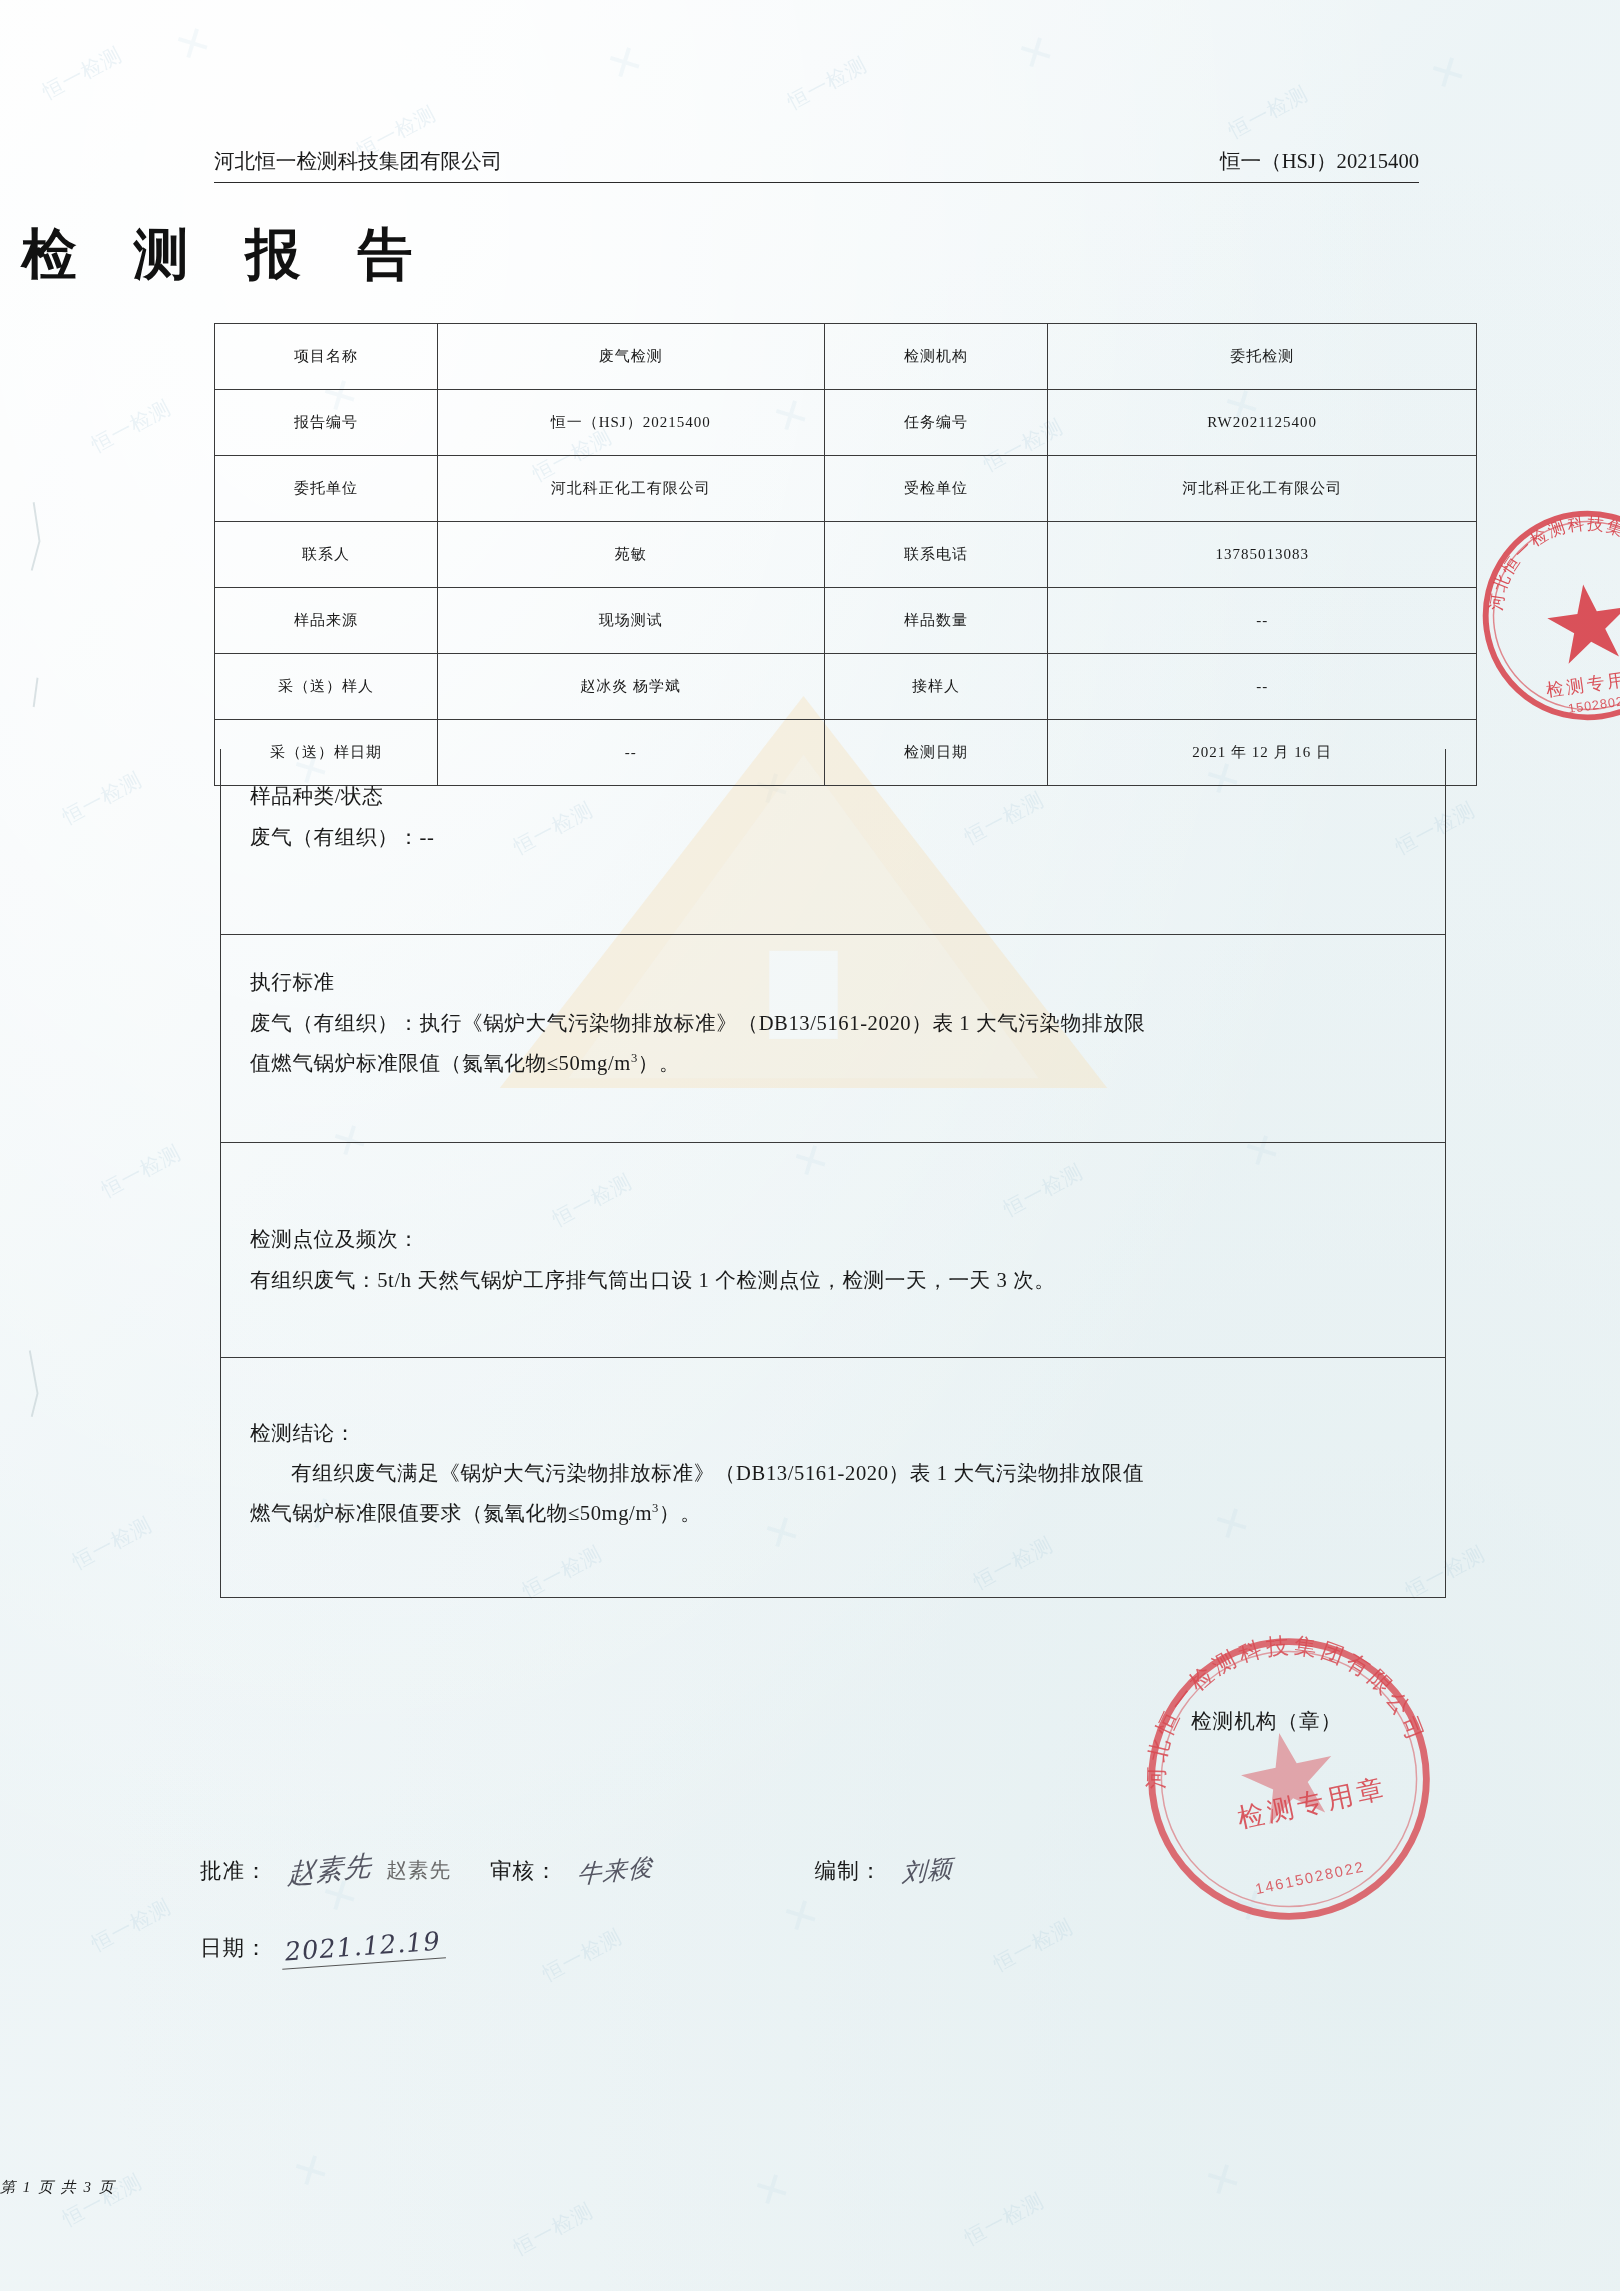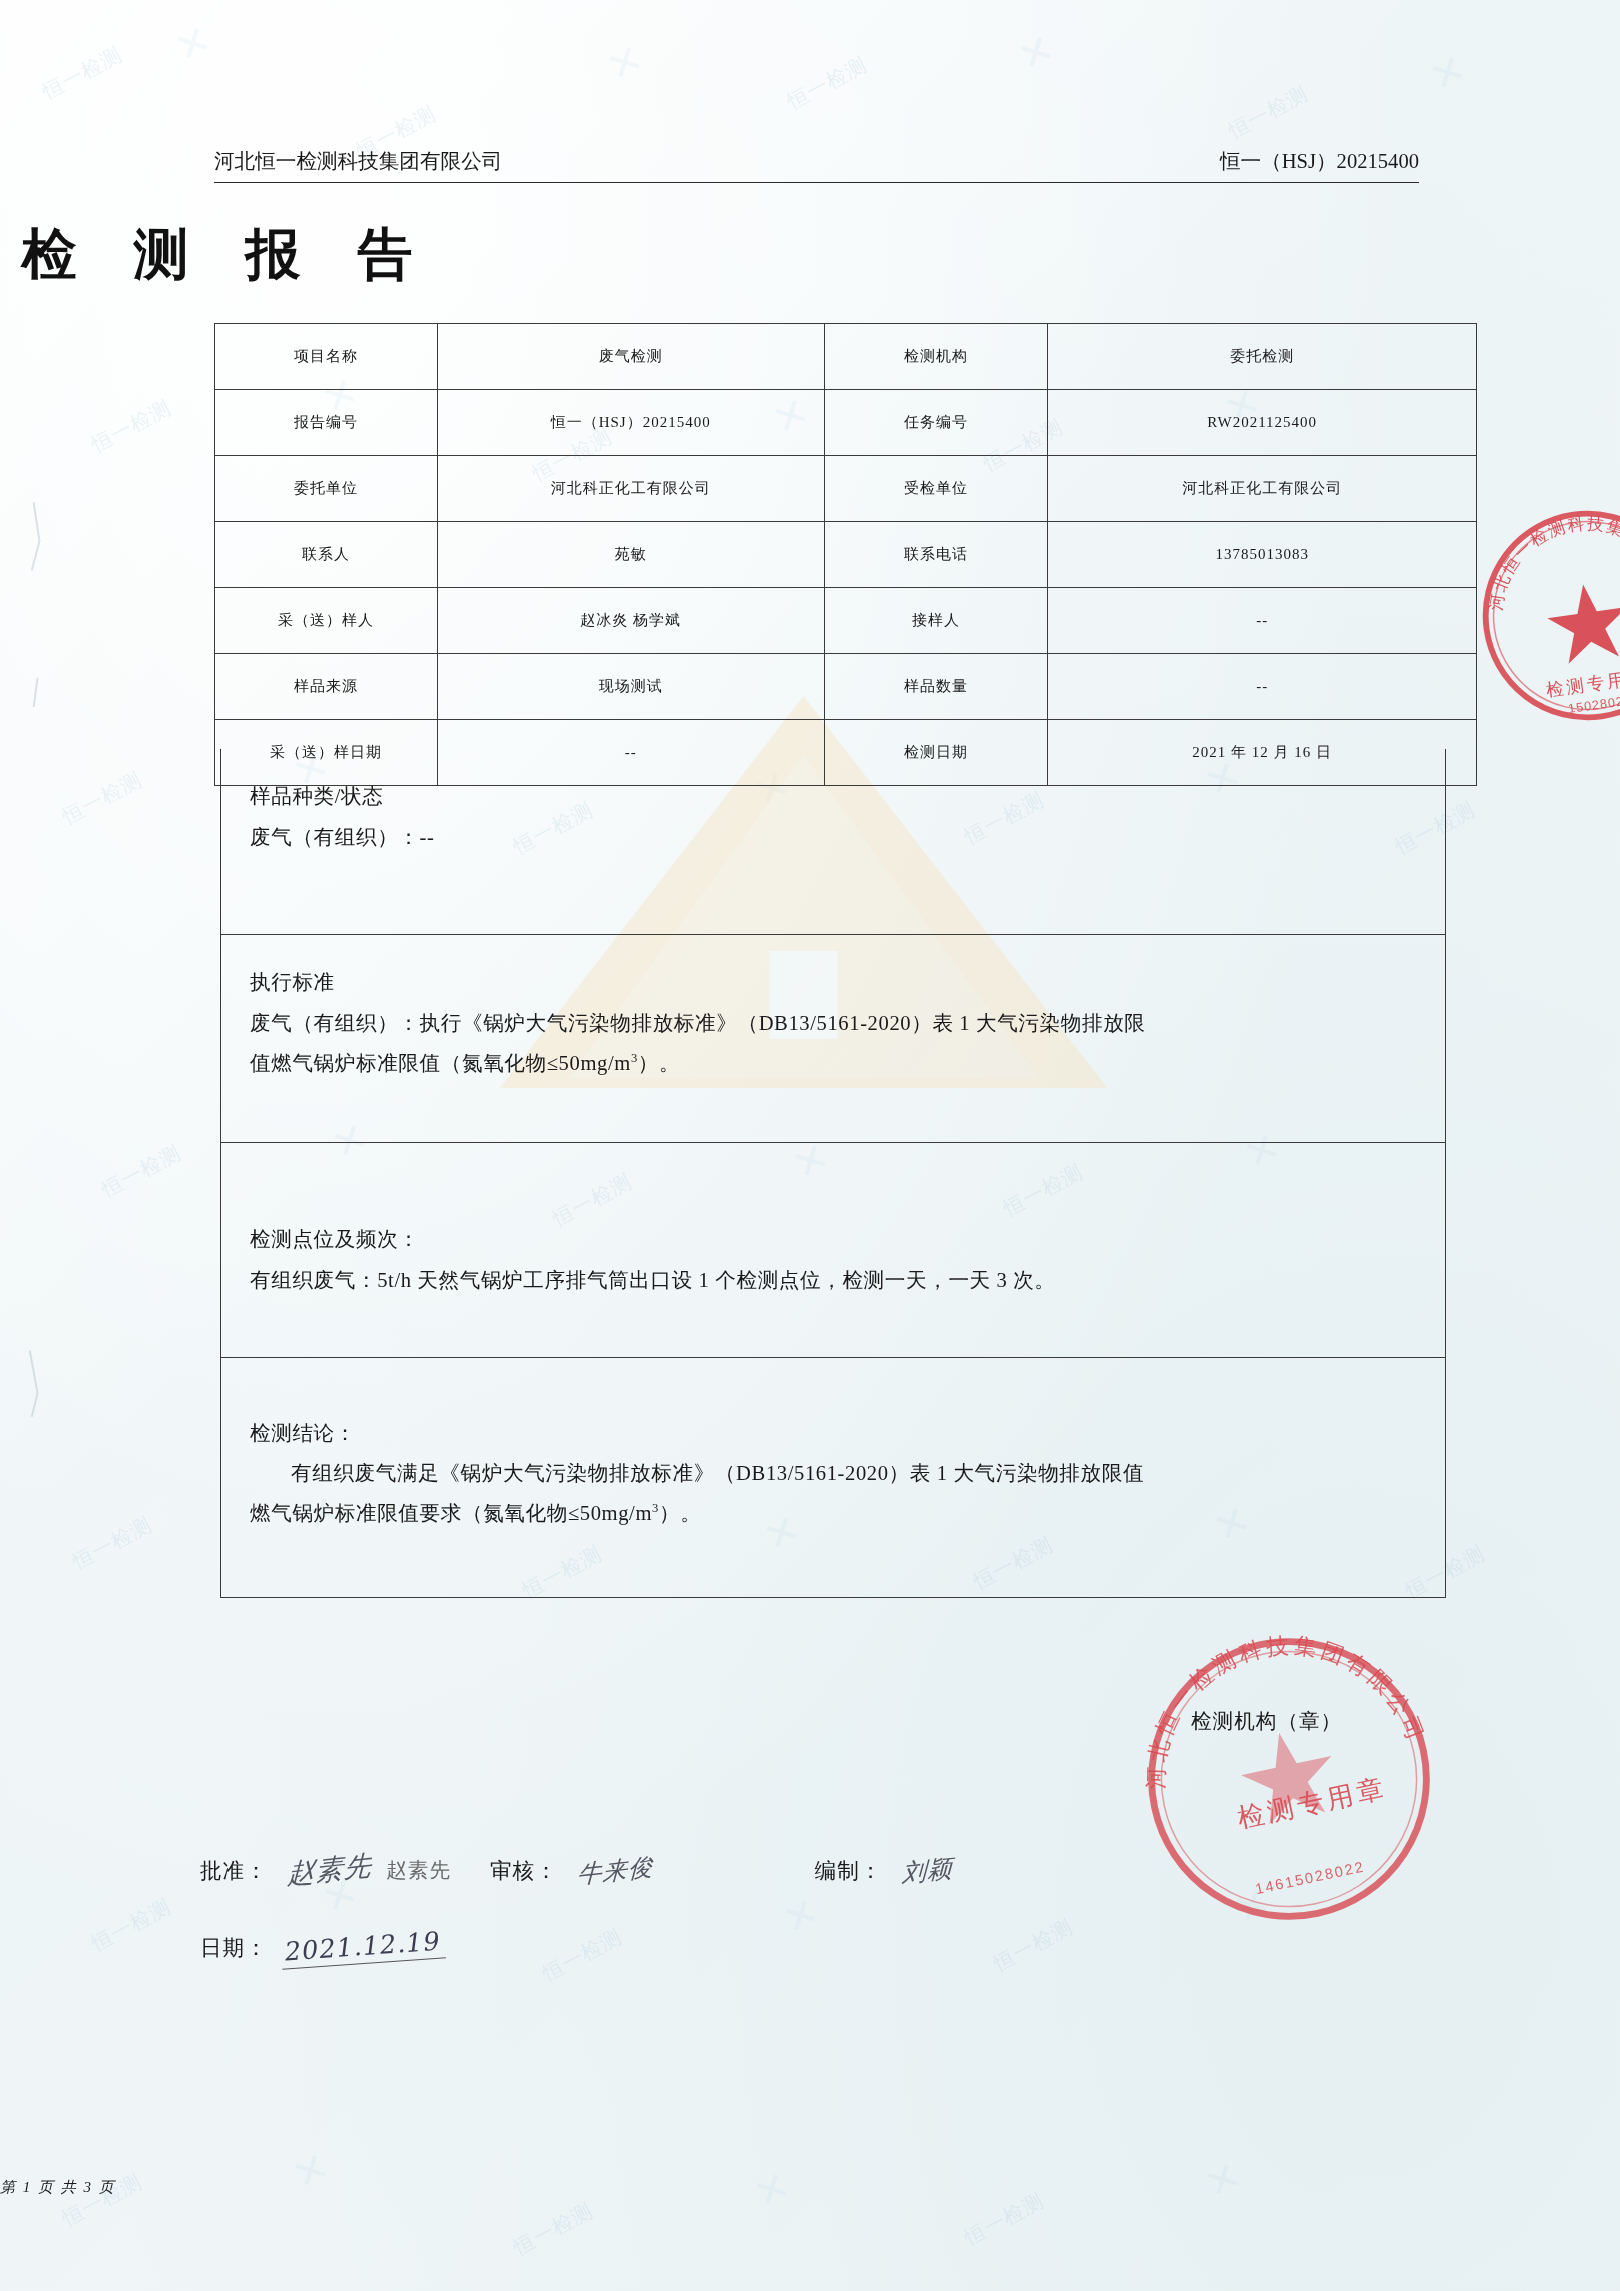--- a/index.html
+++ b/index.html
@@ -332,29 +332,29 @@
           <td class="lbl2">受检单位</td>
           <td class="val2">河北科正化工有限公司</td>
         </tr>
         <tr>
           <td class="lbl">联系人</td>
           <td class="val">苑敏</td>
           <td class="lbl2">联系电话</td>
           <td class="val2">13785013083</td>
         </tr>
         <tr>
+          <td class="lbl">样品来源</td>
+          <td class="val">现场测试</td>
+          <td class="lbl2">样品数量</td>
+          <td class="val2">--</td>
+        </tr>
+        <tr>
           <td class="lbl">采（送）样人</td>
           <td class="val">赵冰炎 杨学斌</td>
           <td class="lbl2">接样人</td>
-          <td class="val2">--</td>
-        </tr>
-        <tr>
-          <td class="lbl">样品来源</td>
-          <td class="val">现场测试</td>
-          <td class="lbl2">样品数量</td>
           <td class="val2">--</td>
         </tr>
         <tr>
           <td class="lbl">采（送）样日期</td>
           <td class="val">--</td>
           <td class="lbl2">检测日期</td>
           <td class="val2">2021 年 12 月 16 日</td>
         </tr>
       </tbody>
     </table>

